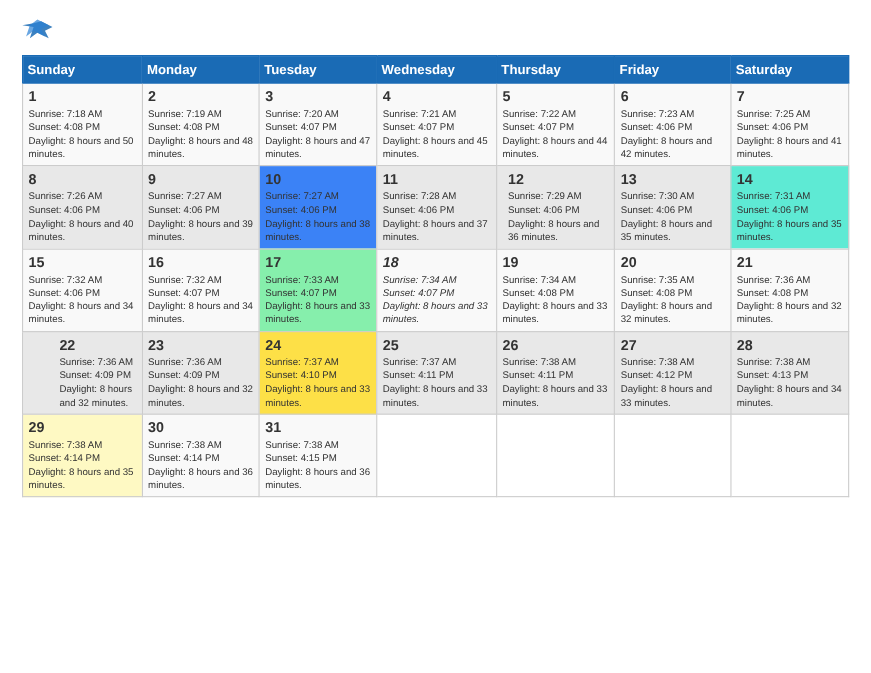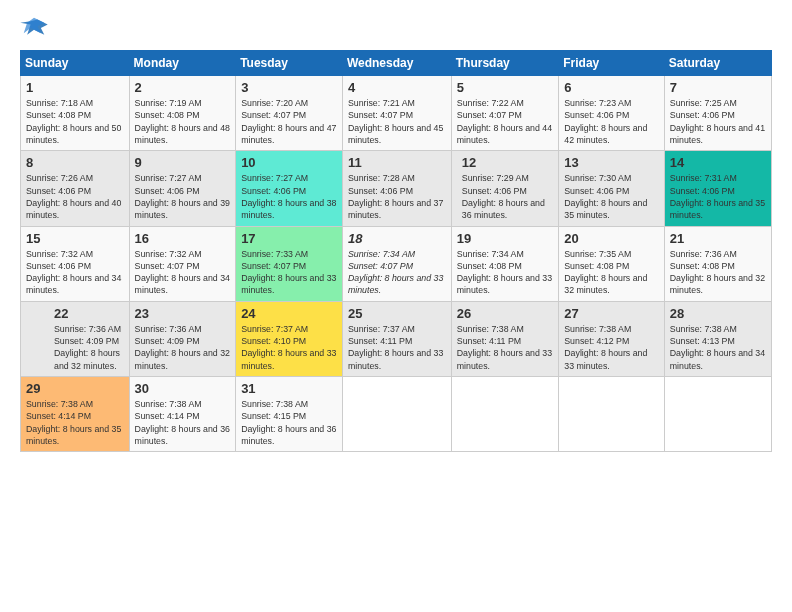--- a/index.html
+++ b/index.html
@@ -179,37 +179,37 @@
         </tr>
         <tr>
           <td style="background: rgb(232, 232, 232);">
             <span class="day-number">8</span>
             <div class="day-info">Sunrise: 7:26 AM<br>Sunset: 4:06 PM<br>Daylight: 8 hours and 40 minutes.</div>
           </td>
           <td style="background: rgb(232, 232, 232);">
             <span class="day-number">9</span>
             <div class="day-info">Sunrise: 7:27 AM<br>Sunset: 4:06 PM<br>Daylight: 8 hours and 39 minutes.</div>
           </td>
-          <td style="background: #5eead4;">
+          <td style="background: #3b82f6;">
             <span class="day-number">10</span>
             <div class="day-info">Sunrise: 7:27 AM<br>Sunset: 4:06 PM<br>Daylight: 8 hours and 38 minutes.</div>
           </td>
           <td style="background: rgb(232, 232, 232);">
             <span class="day-number">11</span>
             <div class="day-info">Sunrise: 7:28 AM<br>Sunset: 4:06 PM<br>Daylight: 8 hours and 37 minutes.</div>
           </td>
           <td style="background: rgb(232, 232, 232); padding-left: 10px;">
             <span class="day-number">12</span>
             <div class="day-info">Sunrise: 7:29 AM<br>Sunset: 4:06 PM<br>Daylight: 8 hours and 36 minutes.</div>
           </td>
           <td style="background: rgb(232, 232, 232);">
             <span class="day-number">13</span>
             <div class="day-info">Sunrise: 7:30 AM<br>Sunset: 4:06 PM<br>Daylight: 8 hours and 35 minutes.</div>
           </td>
-          <td style="background: #14b8a6;">
+          <td style="background: #5eead4;">
             <span class="day-number">14</span>
             <div class="day-info">Sunrise: 7:31 AM<br>Sunset: 4:06 PM<br>Daylight: 8 hours and 35 minutes.</div>
           </td>
         </tr>
         <tr>
           <td style="background: rgb(249, 249, 249);">
             <span class="day-number">15</span>
             <div class="day-info">Sunrise: 7:32 AM<br>Sunset: 4:06 PM<br>Daylight: 8 hours and 34 minutes.</div>
           </td>
           <td style="background: rgb(249, 249, 249);">
@@ -261,21 +261,21 @@
           <td style="background: rgb(232, 232, 232);">
             <span class="day-number">27</span>
             <div class="day-info">Sunrise: 7:38 AM<br>Sunset: 4:12 PM<br>Daylight: 8 hours and 33 minutes.</div>
           </td>
           <td style="background: rgb(232, 232, 232);">
             <span class="day-number">28</span>
             <div class="day-info">Sunrise: 7:38 AM<br>Sunset: 4:13 PM<br>Daylight: 8 hours and 34 minutes.</div>
           </td>
         </tr>
         <tr>
-          <td style="background: #fdba74;">
+          <td style="background: #fef9c3;">
             <span class="day-number">29</span>
             <div class="day-info">Sunrise: 7:38 AM<br>Sunset: 4:14 PM<br>Daylight: 8 hours and 35 minutes.</div>
           </td>
           <td style="background: rgb(249, 249, 249);">
             <span class="day-number">30</span>
             <div class="day-info">Sunrise: 7:38 AM<br>Sunset: 4:14 PM<br>Daylight: 8 hours and 36 minutes.</div>
           </td>
           <td style="background: rgb(249, 249, 249);">
             <span class="day-number">31</span>
             <div class="day-info">Sunrise: 7:38 AM<br>Sunset: 4:15 PM<br>Daylight: 8 hours and 36 minutes.</div>

